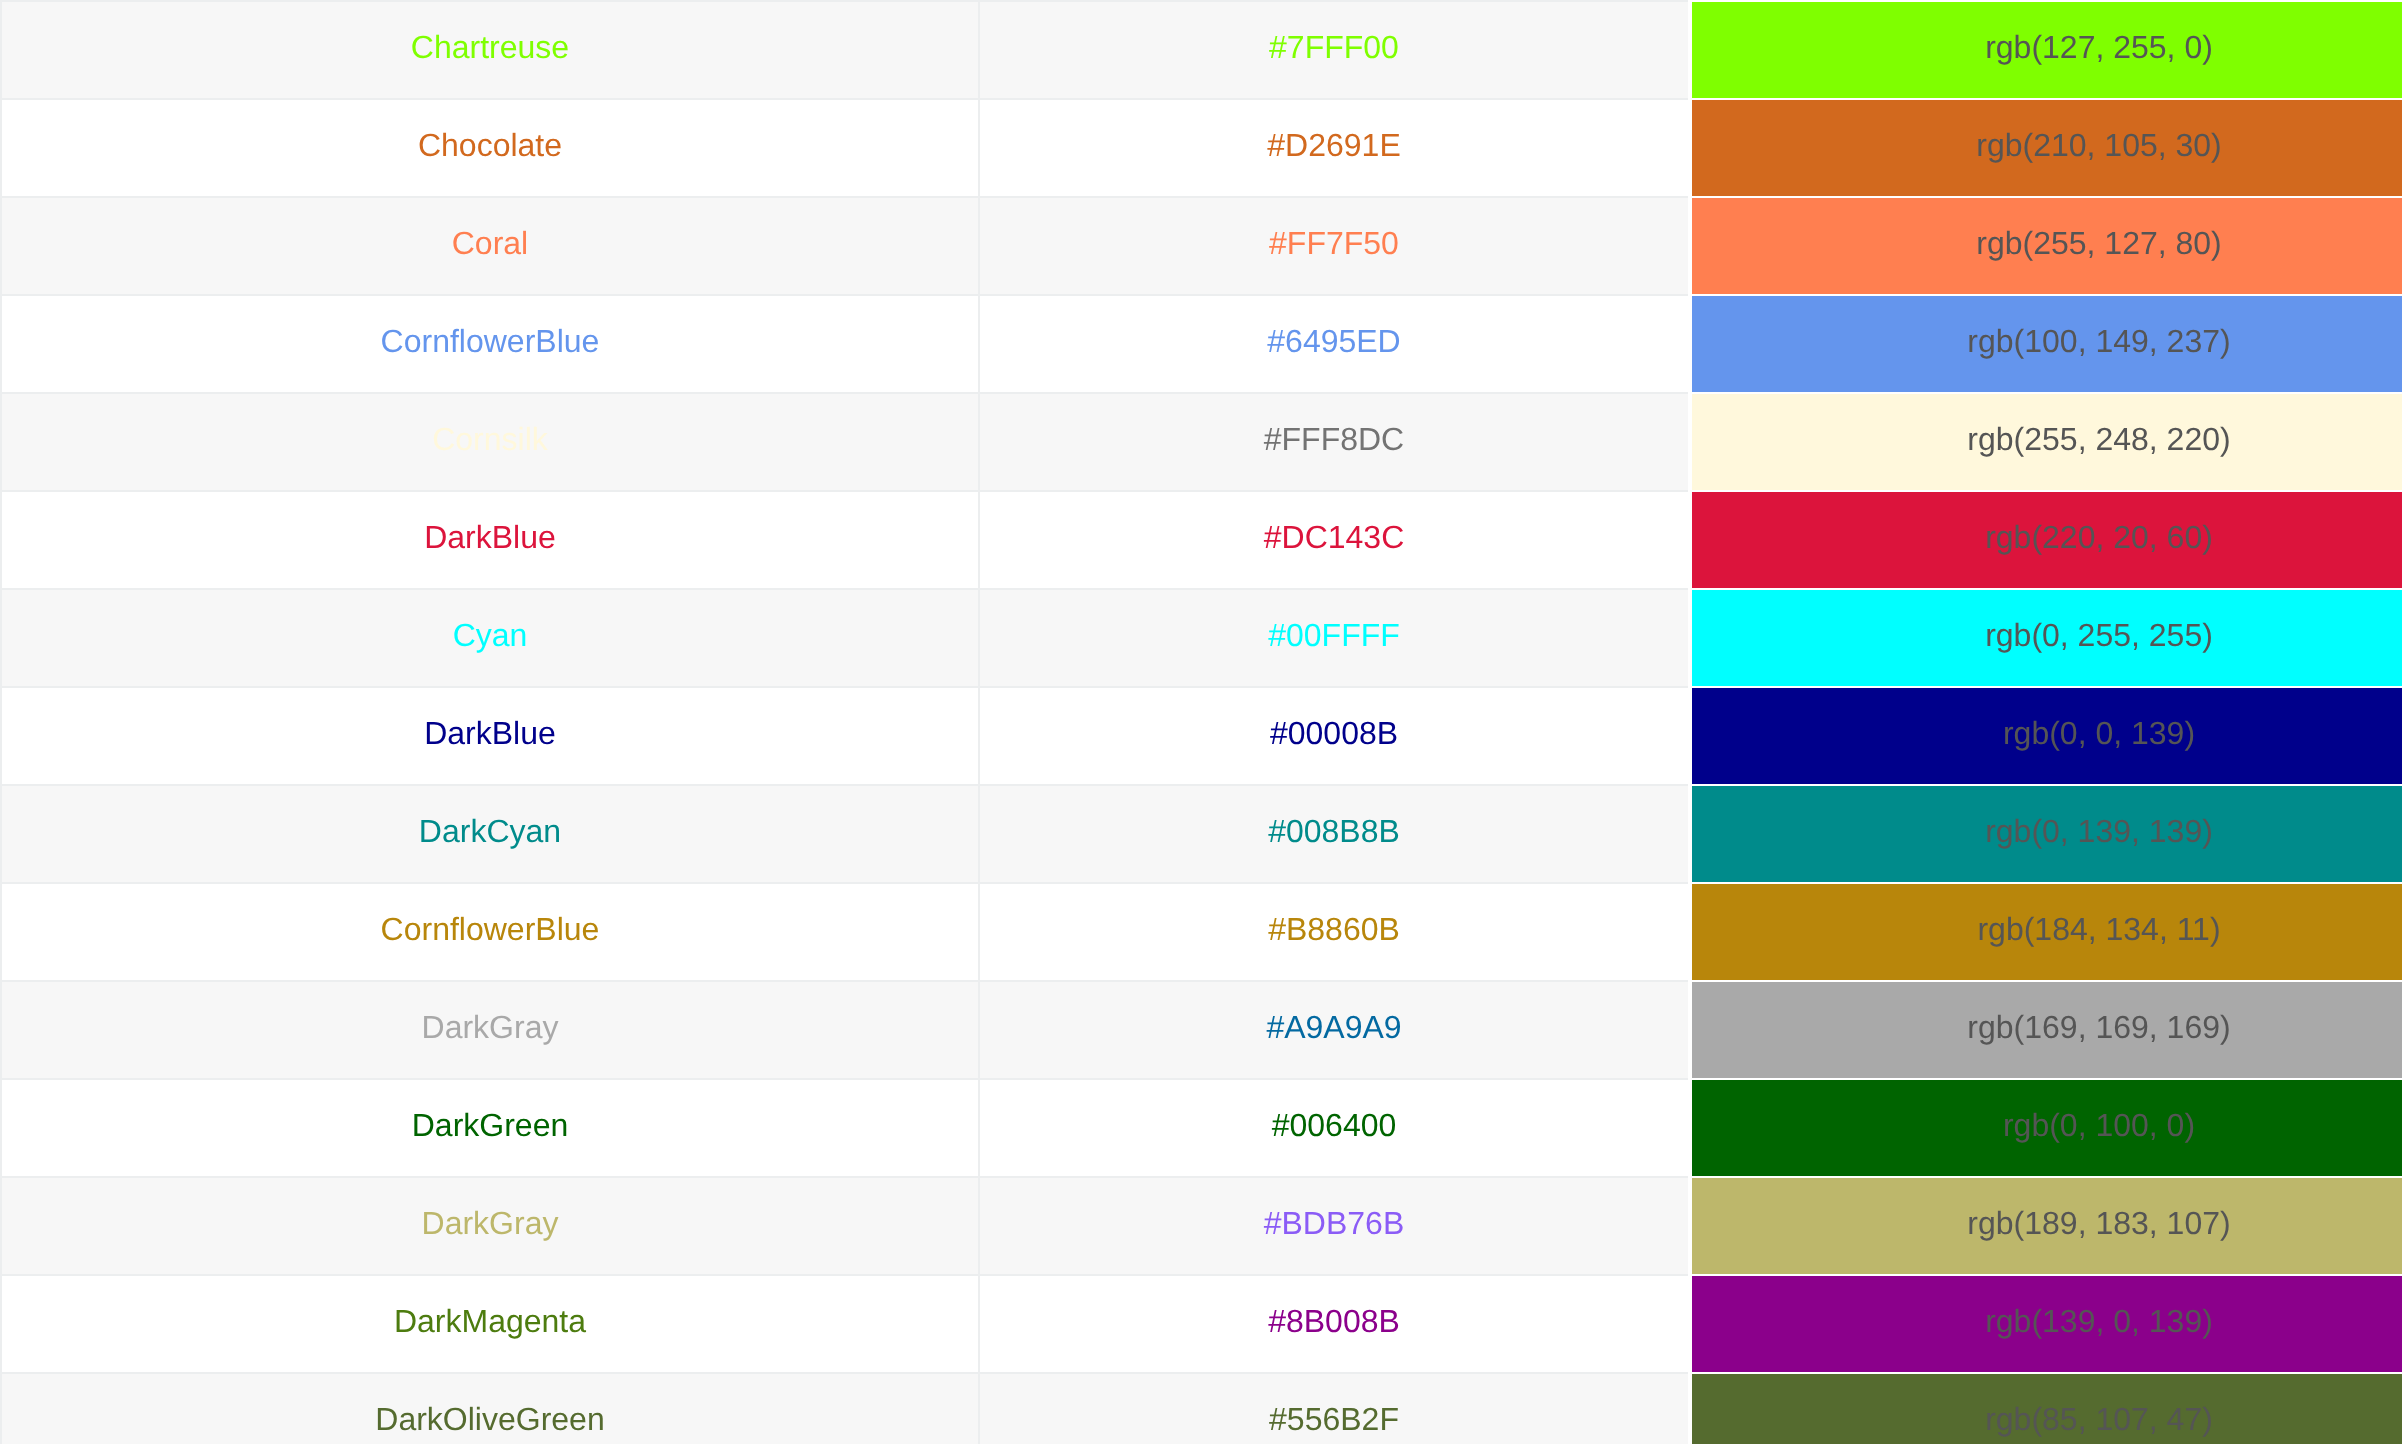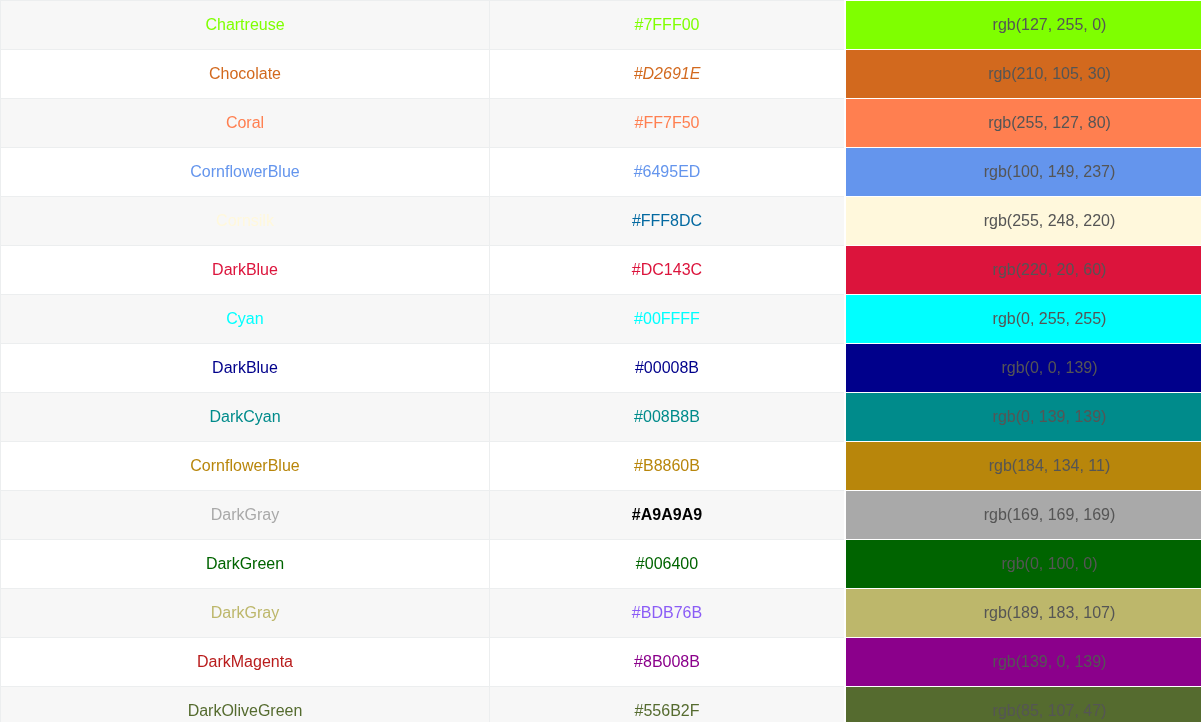--- a/index.html
+++ b/index.html
@@ -89,36 +89,36 @@
 <div id="page-wrap">
   <table id="color-table">
     <tbody id="color-table-body">
         <tr class="row-odd">
           <td class="cell-name col-name" style="color: rgb(127, 255, 0);">Chartreuse</td>
           <td class="cell-hex col-hex" style="color: rgb(127, 255, 0);">#7FFF00</td>
           <td class="cell-rgb col-rgb" style="background-color: rgb(127, 255, 0);">rgb(127, 255, 0)</td>
         </tr>
         <tr class="row-even">
           <td class="cell-name col-name" style="color: rgb(210, 105, 30);">Chocolate</td>
-          <td class="cell-hex col-hex" style="color: rgb(210, 105, 30); font-style: italic;">#D2691E</td>
+          <td class="cell-hex col-hex" style="color: rgb(210, 105, 30);">#D2691E</td>
           <td class="cell-rgb col-rgb" style="background-color: rgb(210, 105, 30);">rgb(210, 105, 30)</td>
         </tr>
         <tr class="row-odd">
           <td class="cell-name col-name" style="color: rgb(255, 127, 80);">Coral</td>
           <td class="cell-hex col-hex" style="color: rgb(255, 127, 80);">#FF7F50</td>
           <td class="cell-rgb col-rgb" style="background-color: rgb(255, 127, 80);">rgb(255, 127, 80)</td>
         </tr>
         <tr class="row-even">
           <td class="cell-name col-name" style="color: rgb(100, 149, 237);">CornflowerBlue</td>
           <td class="cell-hex col-hex" style="color: rgb(100, 149, 237);">#6495ED</td>
           <td class="cell-rgb col-rgb" style="background-color: rgb(100, 149, 237);">rgb(100, 149, 237)</td>
         </tr>
         <tr class="row-odd">
           <td class="cell-name col-name" style="color: rgb(255, 248, 220); margin-top: 18px;">Cornsilk</td>
-          <td class="cell-hex col-hex" style="color: #0369a1;">#FFF8DC</td>
+          <td class="cell-hex col-hex" style="color: #737373;">#FFF8DC</td>
           <td class="cell-rgb col-rgb" style="background-color: rgb(255, 248, 220);">rgb(255, 248, 220)</td>
         </tr>
         <tr class="row-even">
           <td class="cell-name col-name" style="color: rgb(220, 20, 60);">DarkBlue</td>
           <td class="cell-hex col-hex" style="color: rgb(220, 20, 60);">#DC143C</td>
           <td class="cell-rgb col-rgb" style="background-color: rgb(220, 20, 60);">rgb(220, 20, 60)</td>
         </tr>
         <tr class="row-odd">
           <td class="cell-name col-name" style="color: rgb(0, 255, 255);">Cyan</td>
           <td class="cell-hex col-hex" style="color: rgb(0, 255, 255); margin-top: 28px;">#00FFFF</td>
@@ -134,35 +134,35 @@
           <td class="cell-hex col-hex" style="color: rgb(0, 139, 139);">#008B8B</td>
           <td class="cell-rgb col-rgb" style="background-color: rgb(0, 139, 139);">rgb(0, 139, 139)</td>
         </tr>
         <tr class="row-even">
           <td class="cell-name col-name" style="color: rgb(184, 134, 11);">CornflowerBlue</td>
           <td class="cell-hex col-hex" style="color: rgb(184, 134, 11);">#B8860B</td>
           <td class="cell-rgb col-rgb" style="background-color: rgb(184, 134, 11);">rgb(184, 134, 11)</td>
         </tr>
         <tr class="row-odd">
           <td class="cell-name col-name" style="color: rgb(169, 169, 169);">DarkGray</td>
-          <td class="cell-hex col-hex" style="color: #000000; font-weight: bold;">#A9A9A9</td>
+          <td class="cell-hex col-hex" style="color: #0369a1;">#A9A9A9</td>
           <td class="cell-rgb col-rgb" style="background-color: rgb(169, 169, 169);">rgb(169, 169, 169)</td>
         </tr>
         <tr class="row-even">
           <td class="cell-name col-name" style="color: rgb(0, 100, 0);">DarkGreen</td>
           <td class="cell-hex col-hex" style="color: rgb(0, 100, 0);">#006400</td>
           <td class="cell-rgb col-rgb" style="background-color: rgb(0, 100, 0);">rgb(0, 100, 0)</td>
         </tr>
         <tr class="row-odd">
           <td class="cell-name col-name" style="color: rgb(189, 183, 107);">DarkGray</td>
           <td class="cell-hex col-hex" style="color: #8b5cf6;">#BDB76B</td>
           <td class="cell-rgb col-rgb" style="background-color: rgb(189, 183, 107);">rgb(189, 183, 107)</td>
         </tr>
         <tr class="row-even">
-          <td class="cell-name col-name" style="color: #b91c1c;">DarkMagenta</td>
+          <td class="cell-name col-name" style="color: #4d7c0f;">DarkMagenta</td>
           <td class="cell-hex col-hex" style="color: rgb(139, 0, 139);">#8B008B</td>
           <td class="cell-rgb col-rgb" style="background-color: rgb(139, 0, 139);">rgb(139, 0, 139)</td>
         </tr>
         <tr class="row-odd">
           <td class="cell-name col-name" style="color: rgb(85, 107, 47);">DarkOliveGreen</td>
           <td class="cell-hex col-hex" style="color: rgb(85, 107, 47);">#556B2F</td>
           <td class="cell-rgb col-rgb" style="background-color: rgb(85, 107, 47);">rgb(85, 107, 47)</td>
         </tr>
       </tbody>
   </table>

